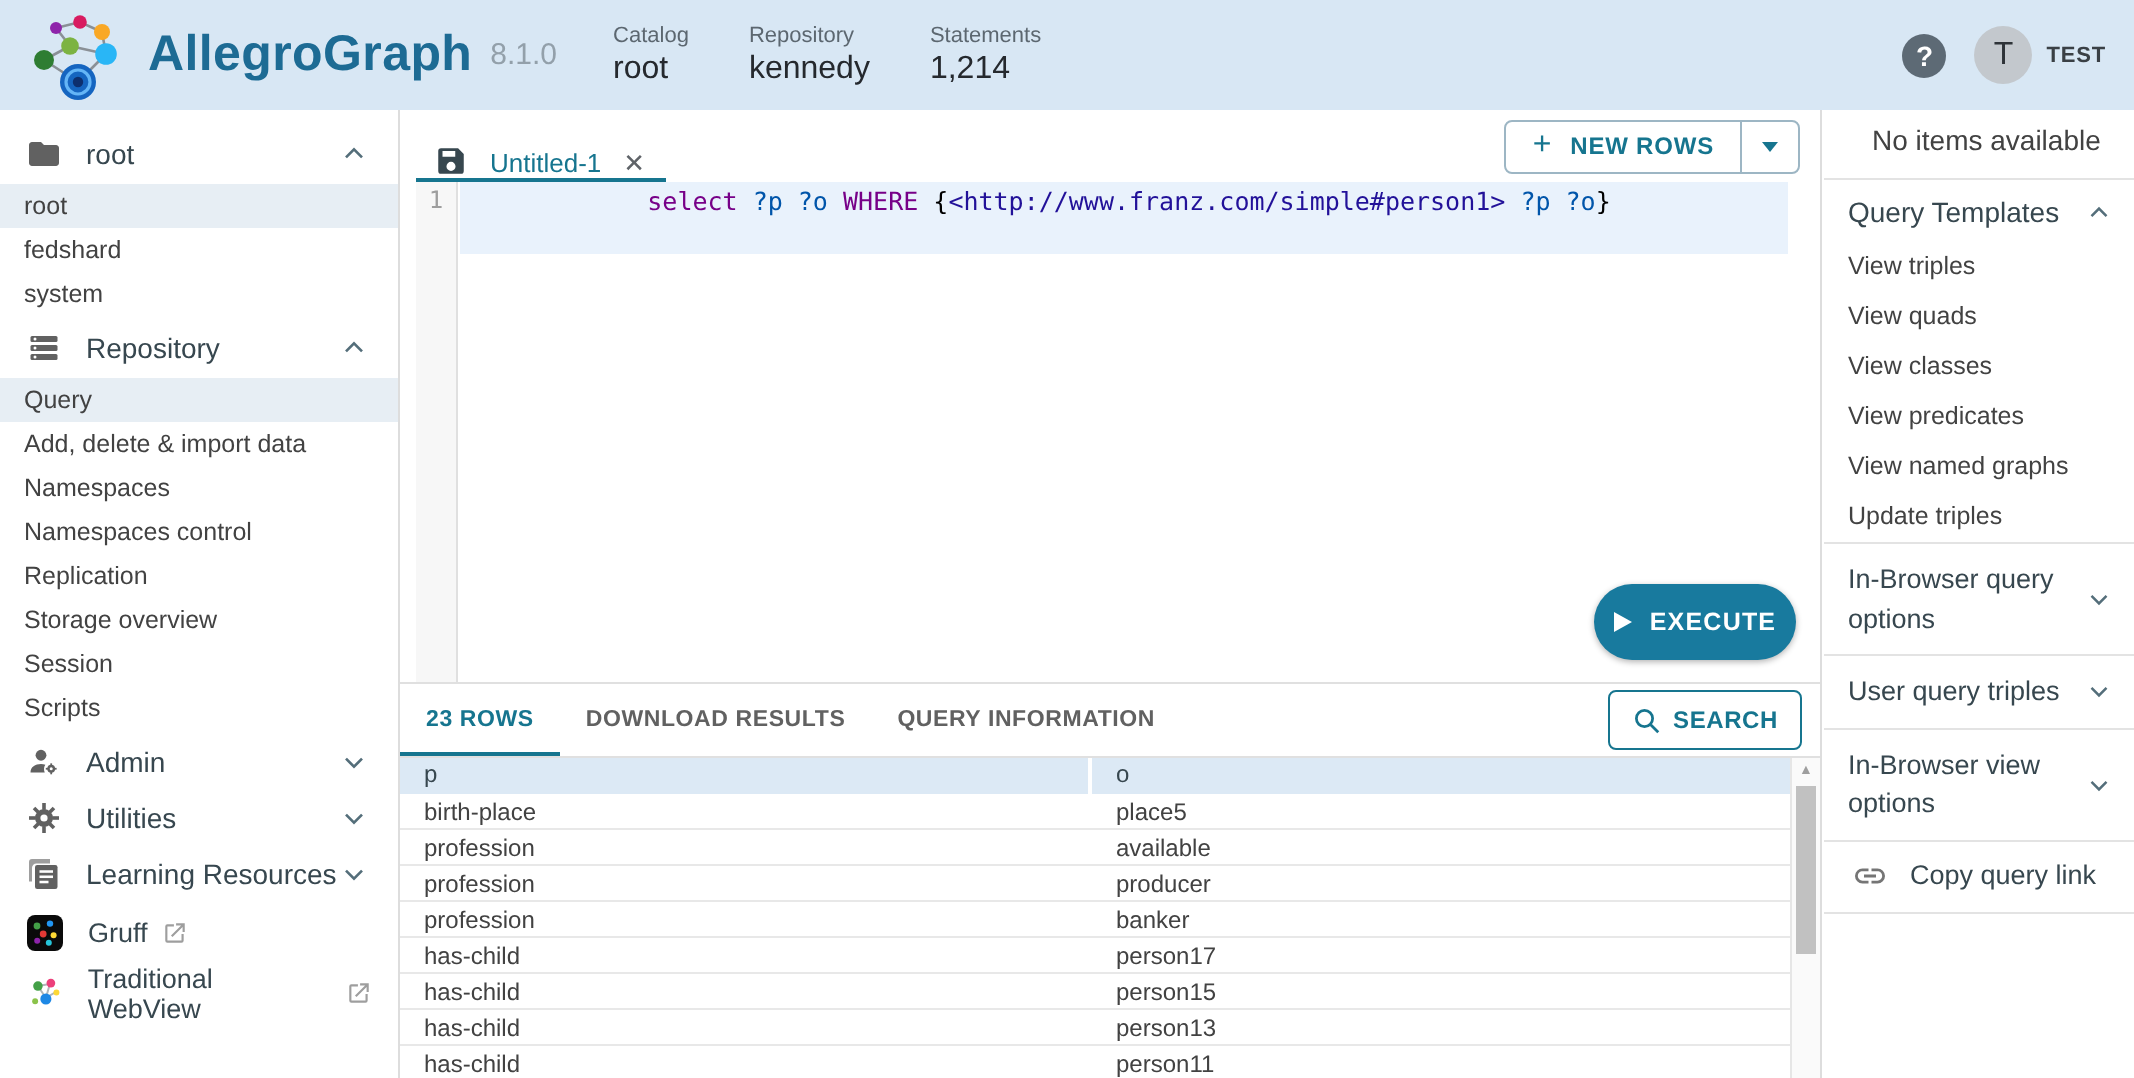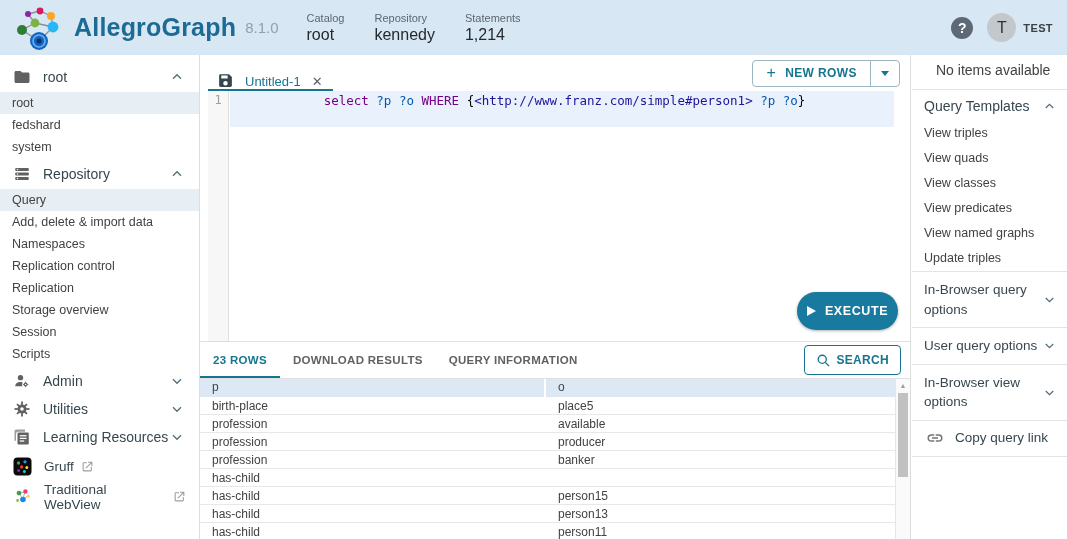--- a/index.html
+++ b/index.html
@@ -188,21 +188,21 @@
       <span class="sh-label">Repository</span>
       <span class="chev">
           <svg width="16" height="16" viewBox="0 0 24 24">
             <path d="M6 14.5 12 8.5 18 14.5" fill="none" stroke="#546e7a" stroke-width="2"></path>
           </svg>
         </span>
     </div>
     <div class="nav-item selected">Query</div>
     <div class="nav-item">Add, delete &amp; import data</div>
     <div class="nav-item">Namespaces</div>
-    <div class="nav-item">Replication control</div>
+    <div class="nav-item">Namespaces control</div>
     <div class="nav-item">Replication</div>
     <div class="nav-item">Storage overview</div>
     <div class="nav-item">Session</div>
     <div class="nav-item">Scripts</div>
 
     <div class="section-header">
       <svg width="18" height="18" viewBox="0 0 24 24" fill="#616161">
           <circle cx="10" cy="7.5" r="3.6"></circle>
           <path d="M3 19c0-3.6 3.2-5.6 7-5.6 1 0 2 .15 2.9.45A5.5 5.5 0 0 0 12.5 19H3z"></path>
           <circle cx="16.8" cy="16.5" r="2.6"></circle>
@@ -354,20 +354,21 @@
       <div class="trow">
         <div class="td td-p">profession</div>
         <div class="td td-o">producer</div>
       </div>
       <div class="trow">
         <div class="td td-p">profession</div>
         <div class="td td-o">banker</div>
       </div>
       <div class="trow">
         <div class="td td-p">has-child</div>
+        <div class="td td-o">person17</div>
       </div>
       <div class="trow">
         <div class="td td-p">has-child</div>
         <div class="td td-o">person15</div>
       </div>
       <div class="trow">
         <div class="td td-p">has-child</div>
         <div class="td td-o">person13</div>
       </div>
       <div class="trow">
@@ -402,21 +403,21 @@
     <div class="rs-collapsed">
       <span class="cs-label">In-Browser query options</span>
       <span class="chev">
           <svg width="15" height="15" viewBox="0 0 24 24">
             <path d="M6 9.5 12 15.5 18 9.5" fill="none" stroke="#546e7a" stroke-width="2"></path>
           </svg>
         </span>
     </div>
     <hr class="divider">
     <div class="rs-collapsed">
-      <span class="cs-label">User query options</span>
+      <span class="cs-label">User query triples</span>
       <span class="chev">
           <svg width="15" height="15" viewBox="0 0 24 24">
             <path d="M6 9.5 12 15.5 18 9.5" fill="none" stroke="#546e7a" stroke-width="2"></path>
           </svg>
         </span>
     </div>
     <hr class="divider">
     <div class="rs-collapsed">
       <span class="cs-label">In-Browser view options</span>
       <span class="chev">

